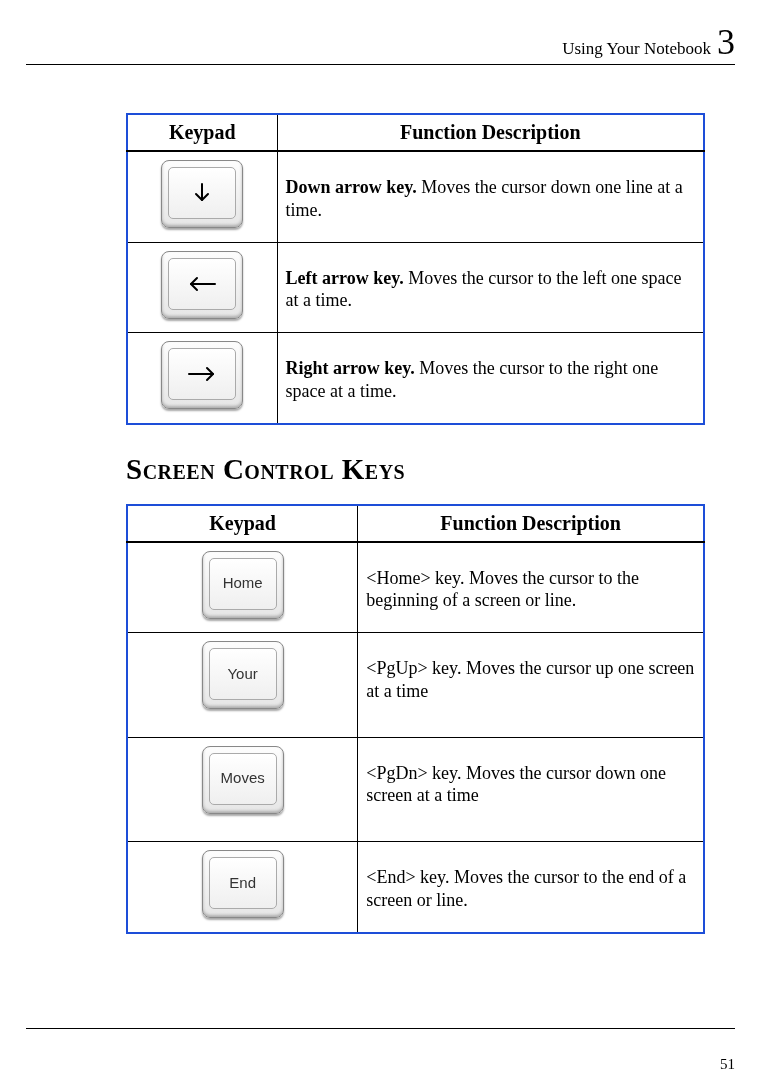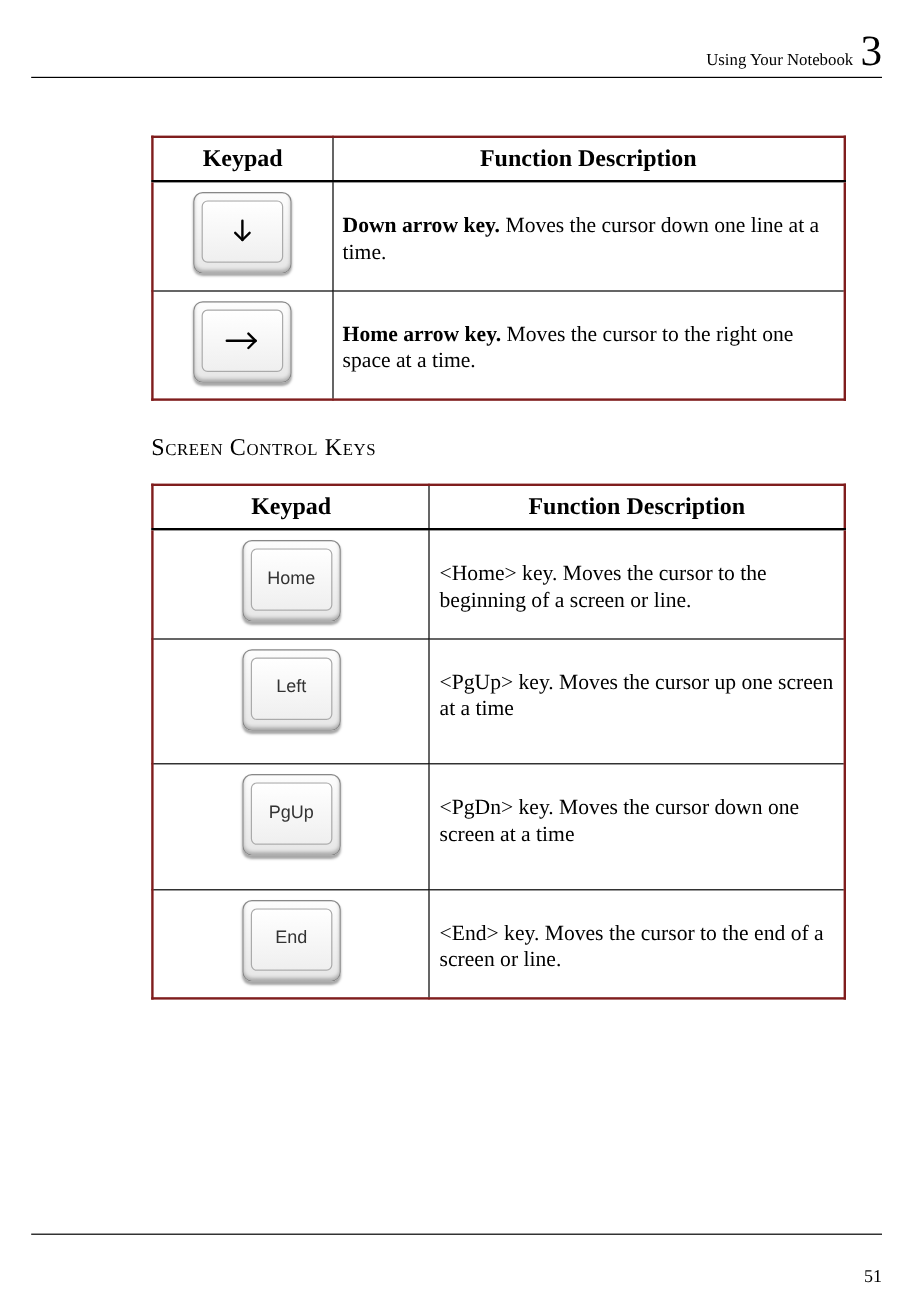--- a/index.html
+++ b/index.html
@@ -18,35 +18,35 @@
   }
   .running-head {
     display: flex;
     justify-content: flex-end;
     align-items: baseline;
     border-bottom: 1.5px solid #000;
     padding-bottom: 4px;
     margin-bottom: 48px;
   }
   .running-head .title {
-    font-size: 14px;
+    font-size: 17px;
     margin-right: 6px;
   }
   .running-head .chapnum {
     font-size: 36px;
     line-height: 1;
   }
   .content {
     padding-left: 100px;
     padding-right: 30px;
   }
   table.keytable {
     border-collapse: collapse;
     width: 100%;
-    border: 2px solid #7f1d1d;
+    border: 2px solid #1d4ed8;
     margin-bottom: 28px;
   }
   table.keytable th {
     border: 1px solid #000;
     font-weight: bold;
     font-size: 20px;
     padding: 6px 4px;
     text-align: center;
     font-family: Garamond, Georgia, serif;
   }
@@ -66,22 +66,22 @@
     padding: 8px 6px;
   }
   
   .t1 col.c1 { width: 26%; }
   .t1 col.c2 { width: 74%; }
   .t2 col.c1 { width: 40%; }
   .t2 col.c2 { width: 60%; }
 
   .section-heading {
     font-variant: small-caps;
-    font-size: 20px;
-    font-weight: normal;
+    font-size: 29px;
+    font-weight: bold;
     margin: 10px 0 18px 0;
     letter-spacing: 0.5px;
   }
 
   .keycap {
     display: inline-block;
     width: 82px;
     height: 68px;
     border-radius: 8px;
     background: linear-gradient(#fdfdfd,#e6e6e6);
@@ -160,29 +160,46 @@
           <td class="desc">
             <span class="bold">Down arrow key.</span><span> Moves the cursor down one line at a time.</span>
           </td>
         </tr>
         <tr>
           <td class="keycell">
             <span class="keycap">
               <span class="inner">
                 <svg class="arrow-svg" viewBox="0 0 34 22">
                     <g stroke="#000" stroke-width="2" fill="none" stroke-linecap="round" stroke-linejoin="round">
+                      <line x1="30" y1="11" x2="6" y2="11"></line>
+                      <polyline points="12,5 6,11 12,17"></polyline>
+                    </g>
+                  </svg>
+              </span>
+            </span>
+          </td>
+          <td class="desc">
+            <span class="bold">Left arrow key.</span><span> Moves the cursor to the left one space at a time.</span>
+          </td>
+        </tr>
+        <tr>
+          <td class="keycell">
+            <span class="keycap">
+              <span class="inner">
+                <svg class="arrow-svg" viewBox="0 0 34 22">
+                    <g stroke="#000" stroke-width="2" fill="none" stroke-linecap="round" stroke-linejoin="round">
                       <line x1="4" y1="11" x2="28" y2="11"></line>
                       <polyline points="22,5 28,11 22,17"></polyline>
                     </g>
                   </svg>
               </span>
             </span>
           </td>
           <td class="desc">
-            <span class="bold">Home arrow key.</span><span> Moves the cursor to the right one space at a time.</span>
+            <span class="bold">Right arrow key.</span><span> Moves the cursor to the right one space at a time.</span>
           </td>
         </tr>
       </tbody>
     </table>
 
     <div class="section-heading">Screen Control Keys</div>
 
     <table class="keytable t2">
       <colgroup>
           <col class="c1">
@@ -199,29 +216,29 @@
           <td class="keycell">
             <span class="keycap"><span class="inner">
                   <span class="keycap-label">Home</span>
                 </span></span>
           </td>
           <td class="desc">&lt;Home&gt; key. Moves the cursor to the beginning of a screen or line.</td>
         </tr>
         <tr>
           <td class="keycell" style="padding-bottom:22px;">
             <span class="keycap"><span class="inner">
-                  <span class="keycap-label">Left</span>
+                  <span class="keycap-label">Your</span>
                 </span></span>
           </td>
           <td class="desc">&lt;PgUp&gt; key. Moves the cursor up one screen at a time</td>
         </tr>
         <tr>
           <td class="keycell" style="padding-bottom:22px;">
             <span class="keycap"><span class="inner">
-                  <span class="keycap-label">PgUp</span>
+                  <span class="keycap-label">Moves</span>
                 </span></span>
           </td>
           <td class="desc">&lt;PgDn&gt; key. Moves the cursor down one screen at a time</td>
         </tr>
         <tr>
           <td class="keycell">
             <span class="keycap"><span class="inner">
                   <span class="keycap-label">End</span>
                 </span></span>
           </td>

